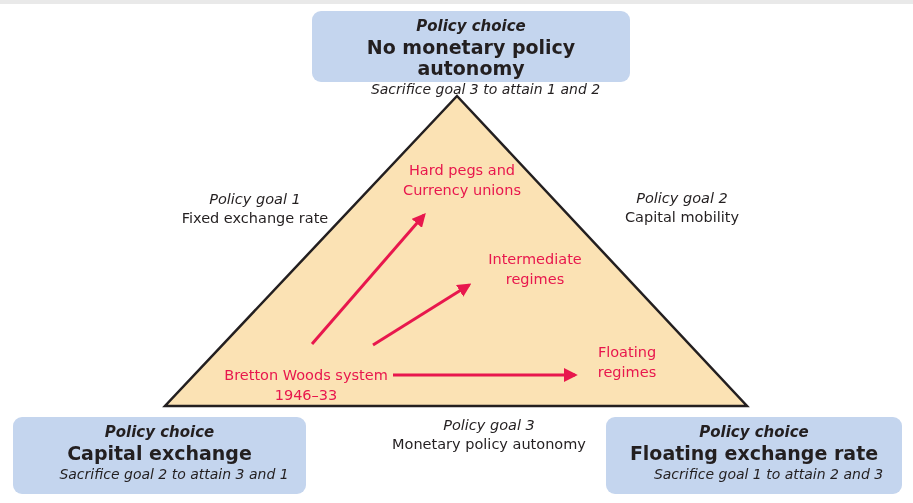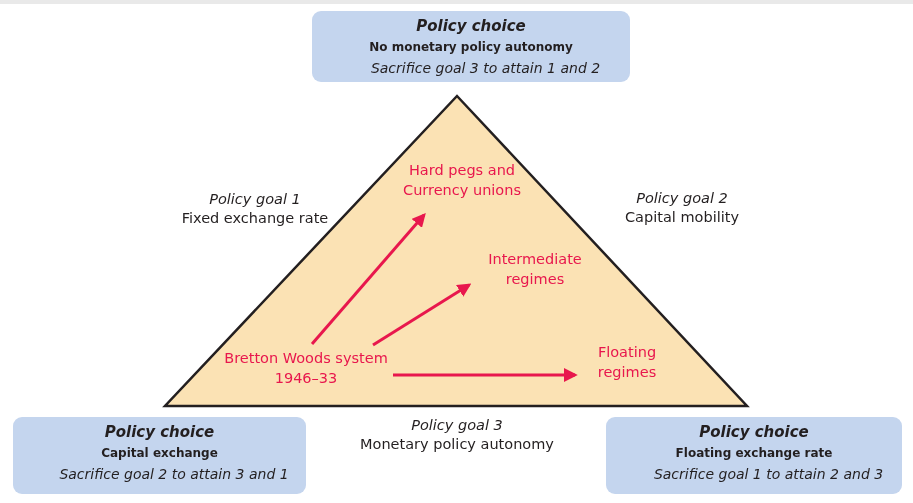--- a/index.html
+++ b/index.html
@@ -27,21 +27,21 @@
 
   .policy-box{
     position:absolute;
     background:var(--box-fill);
     border-radius:9px;
     text-align:center;
     padding-top:5px;
     line-height:21px;
   }
   .policy-box .title{font-size:15px;font-weight:bold;font-style:italic;}
-  .policy-box .main{font-size:12px;font-weight:bold;}
+  .policy-box .main{font-size:19px;font-weight:bold;}
   .policy-box .subtitle{font-size:14px;font-style:italic;padding-left:29px;}
 
   .goal-label{
     position:absolute;
     text-align:center;
     font-size:14.5px;
     line-height:19px;
   }
   .goal-label .goal-name{font-style:italic;}
 
@@ -53,25 +53,25 @@
     line-height:20px;
   }
 
   
   #box-top{left:312px;top:7px;width:318px;height:71px;}
   #box-bottom-left{left:13px;top:413px;width:293px;height:77px;}
   #box-bottom-right{left:606px;top:413px;width:296px;height:77px;}
 
   #goal-1{left:130px;top:186px;width:250px;}
   #goal-2{left:557px;top:185px;width:250px;}
-  #goal-3{left:332px;top:412px;width:250px;}
+  #goal-3{left:364px;top:412px;width:250px;}
 
   #label-hard-pegs{left:362px;top:156px;width:200px;}
   #label-intermediate{left:435px;top:245px;width:200px;}
-  #label-bretton{left:196px;top:344px;width:220px;}
+  #label-bretton{left:196px;top:361px;width:220px;}
   #label-floating{left:557px;top:338px;width:140px;}
 </style>
 </head>
 <body>
 
 <div class="stage">
 
   <svg class="layer" viewBox="0 0 913 503" aria-hidden="true">
     <defs>
       <marker id="ah" viewBox="0 0 10 10" refX="8" refY="5" markerWidth="4.6" markerHeight="4.6" orient="auto">

